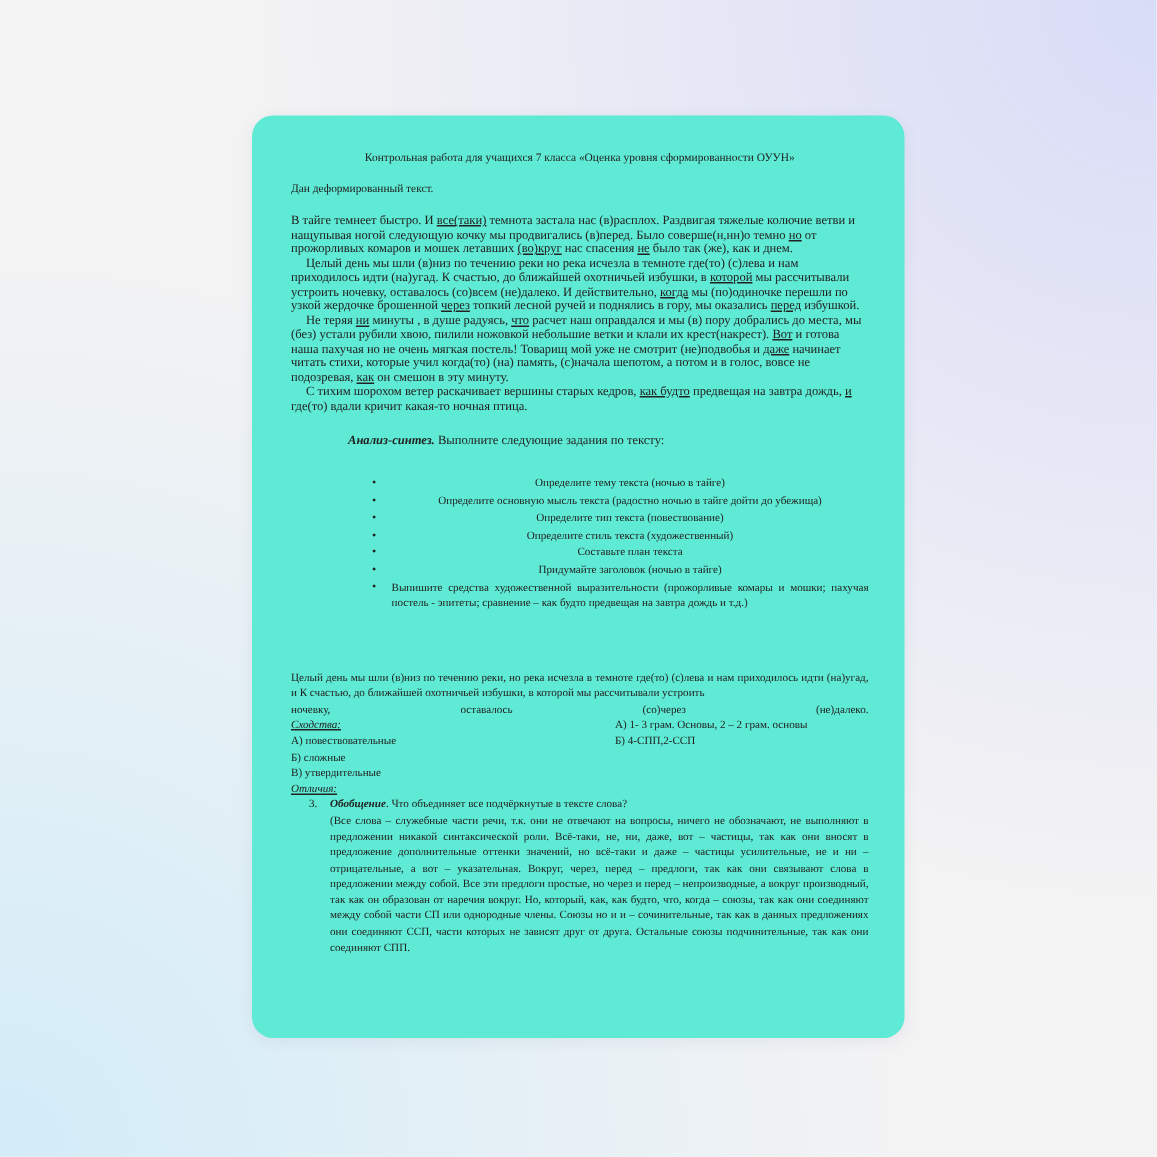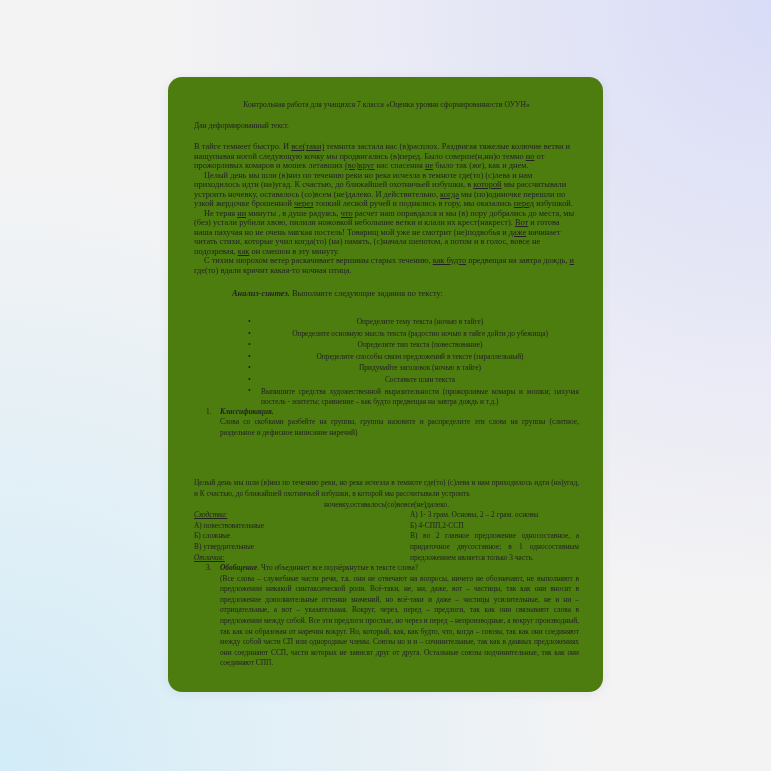--- a/index.html
+++ b/index.html
@@ -7,102 +7,97 @@
       width: 771px; height: 771px; overflow: hidden; position: relative;
       background:
         radial-gradient(ellipse at 100% 0%, #d9dcf7 0%, rgba(217,220,247,0) 55%),
         radial-gradient(ellipse at 0% 100%, #d2ecf8 0%, rgba(210,236,248,0) 55%),
         #f3f3f4;
       font-family: "Liberation Serif", serif;
       color: #222;
     }
     .card {
       position: absolute; left: 168px; top: 77px; width: 435px; height: 615px;
-      background: #4d7c0f; border-radius: 14px;
+      background: #5eead4; border-radius: 14px;
       box-shadow: 0 2px 10px rgba(120,130,160,0.12);
       box-sizing: border-box; padding: 23px 24px 0 26px;
     }
     .doc-title { font-size: 7.6px; text-align: center; margin: 0 0 12px 0; letter-spacing: 0.02px; }
     .doc-sub { font-size: 7.6px; margin: 0 0 12px 0; }
     .para { font-size: 8.4px; line-height: 9.5px; text-align: left; margin: 0; }
     .para .ind { display: inline-block; width: 10px; }
     u { }
     .analysis { font-size: 8.4px; margin: 14px 0 18px 38px; }
     .analysis b { font-style: italic; }
     ul.tasks { list-style: none; margin: 0 0 0 54px; padding: 0; font-size: 7.4px; line-height: 11.6px; }
     ul.tasks li { position: relative; padding-left: 13px; text-align: center; }
     ul.tasks li::before { content: "\2022"; position: absolute; left: 0; top: 0; font-size: 8px; }
     ul.tasks li.just { text-align: justify; line-height: 10px; padding-top: 1px; }
     .num-item { font-size: 7.4px; line-height: 10.6px; }
     .num-item .n { display: inline-block; width: 14px; }
     .sec1 { margin: 0 0 0 12px; }
     .sec1 .body { margin-left: 14px; text-align: justify; }
     .sec2 { margin: 0 0 0 12px; }
     .compare { font-size: 7.4px; line-height: 10.6px; text-align: justify; margin-top: 40px; }
-    .compare .last { display: flex; justify-content: center; }
+    .compare .last { display: flex; justify-content: space-between; }
     .grid2 { display: grid; grid-template-columns: 216px 1fr; font-size: 7.4px; line-height: 10.6px; }
     .grid2 .r { text-align: justify; }
     .grid2 u i { font-style: italic; margin-top: 40px; }
     .sec3 { margin: 0 0 0 12px; }
     .sec3 .body { margin-left: 14px; text-align: justify; line-height: 10.6px; }
   </style>
 </head>
 <body>
 
 <div class="card">
   <p class="doc-title">Контрольная работа  для учащихся 7 класса «Оценка уровня сформированности ОУУН»</p>
   <p class="doc-sub">Дан деформированный текст.</p>
 
   <div id="paras">
       <p class="para"><span>В тайге темнеет  быстро. И </span><u>все(таки)</u><span> темнота застала нас  (в)расплох. Раздвигая тяжелые колючие ветви и нащупывая ногой следующую кочку мы  продвигались  (в)перед. Было совершe(н,нн)о темно </span><u>но</u><span> от прожорливых комаров и мошек летавших  </span><u>(во)круг</u><span> нас спасения </span><u>не</u><span> было так (же), как и  днем.</span></p>
       <p class="para"><span class="ind"></span><span>Целый день мы шли (в)низ по течению реки но река исчезла в темноте где(то) (с)лева и нам приходилось идти (на)угад. К  счастью, до ближайшей охотничьей избушки, в </span><u>которой</u><span> мы рассчитывали устроить ночевку, оставалось (со)всем (не)далеко. И  действительно, </span><u>когда</u><span> мы (по)одиночке перешли по узкой жердочке брошенной </span><u>через</u><span> топкий лесной ручей и поднялись в гору, мы оказались </span><u>перед</u><span> избушкой.</span></p>
       <p class="para"><span class="ind"></span><span>Не теряя </span><u>ни</u><span> минуты  , в  душе радуясь, </span><u>что</u><span> расчет наш  оправдался и мы (в) пору добрались до места, мы (без) устали рубили хвою, пилили ножовкой небольшие ветки и клали их крест(накрест). </span><u>Вот</u><span> и  готова наша пахучая но не очень мягкая постель! Товарищ мой  уже не смотрит  (не)подвобья и </span><u>даже</u><span> начинает читать стихи, которые учил когда(то) (на) память, (с)начала шепотом, а потом и в голос, вовсе не подозревая, </span><u>как</u><span>  он смешон в эту минуту.</span></p>
-      <p class="para"><span class="ind"></span><span>С тихим шорохом ветер раскачивает вершины старых течению, </span><u>как будто</u><span> предвещая на завтра дождь, </span><u>и</u><span> где(то) вдали кричит  какая-то ночная птица.</span></p>
+      <p class="para"><span class="ind"></span><span>С тихим шорохом ветер раскачивает вершины старых кедров, </span><u>как будто</u><span> предвещая на завтра дождь, </span><u>и</u><span> где(то) вдали кричит  какая-то ночная птица.</span></p>
     </div>
 
   <p class="analysis">
     <b>Анализ-синтез.</b><span> Выполните следующие задания по тексту:</span>
   </p>
 
   <ul class="tasks">
     <li>Определите тему текста (ночью в тайге)</li>
     <li>Определите основную мысль текста (радостно ночью в тайге дойти до убежища)</li>
     <li>Определите тип текста (повествование)</li>
-    <li>Определите способы связи предложений в тексте (параллельный)</li>
+    <li>Определите стиль текста (художественный)</li>
+    <li>Составьте план текста</li>
     <li>Придумайте заголовок (ночью в тайге)</li>
-    <li>Составьте план текста</li>
     <li class="just">Выпишите  средства  художественной  выразительности  (прожорливые  комары  и  мошки; пахучая постель - эпитеты; сравнение – как будто предвещая на завтра дождь  и т.д.)</li>
   </ul>
 
-  <div class="num-item sec1">
-    <div><span class="n">1.</span><b><i>Классификация.</i></b></div>
-    <div class="body">Слова со скобками разбейте на группы, группы назовите и распределите эти слова на группы (слитное, раздельное и дефисное написание наречий)</div>
-  </div>
 
   <div class="compare">
     <span>Целый день мы шли (в)низ по течению реки, но река исчезла в темноте где(то) (с)лева и нам приходилось идти (на)угад, и К  счастью, до ближайшей охотничьей избушки, в которой мы рассчитывали устроить</span>
     <div class="last">
       <span>ночевку,</span>
       <span>оставалось</span>
-      <span>(со)вовсе</span>
+      <span>(со)через</span>
       <span>(не)далеко.</span>
     </div>
   </div>
   <div class="grid2">
     <div>
       <div><u><i>Сходства:</i></u></div>
       <div>А)  повествовательные</div>
       <div>Б) сложные</div>
       <div>В) утвердительные</div>
       <div><u><i>Отличия:</i></u></div>
     </div>
     <div class="r">
       <div>А) 1- 3 грам. Основы, 2 – 2 грам. основы</div>
       <div>Б) 4-СПП,2-ССП</div>
-      <div>В) во 2  главное предложение односоставное, а придаточное двусоставное; в 1  односоставным предложением является только 3 часть.</div>
     </div>
   </div>
 
   <div class="num-item sec3">
     <div><span class="n">3.</span><b><i>Обобщение</i></b><span>. Что объединяет все подчёркнутые в тексте слова?</span></div>
     <div class="body">(Все слова – служебные части речи, т.к. они не отвечают на вопросы, ничего не обозначают, не выполняют в предложении никакой синтаксической роли. Всё-таки, не, ни, даже, вот – частицы, так как они вносят в предложение дополнительные оттенки значений, но всё-таки и даже – частицы усилительные, не и ни – отрицательные, а вот – указательная. Вокруг, через, перед – предлоги, так как они связывают слова в предложении между собой. Все эти предлоги простые, но через и перед – непроизводные, а вокруг производный, так как он образован от наречия вокруг. Но, который, как, как будто, что, когда – союзы, так как они соединяют между собой части СП или однородные члены. Союзы но и и – сочинительные, так как в данных предложениях они соединяют ССП, части которых не зависят друг от друга. Остальные союзы подчинительные, так как они соединяют СПП.</div>
   </div>
 </div>
 
 </body></html>

